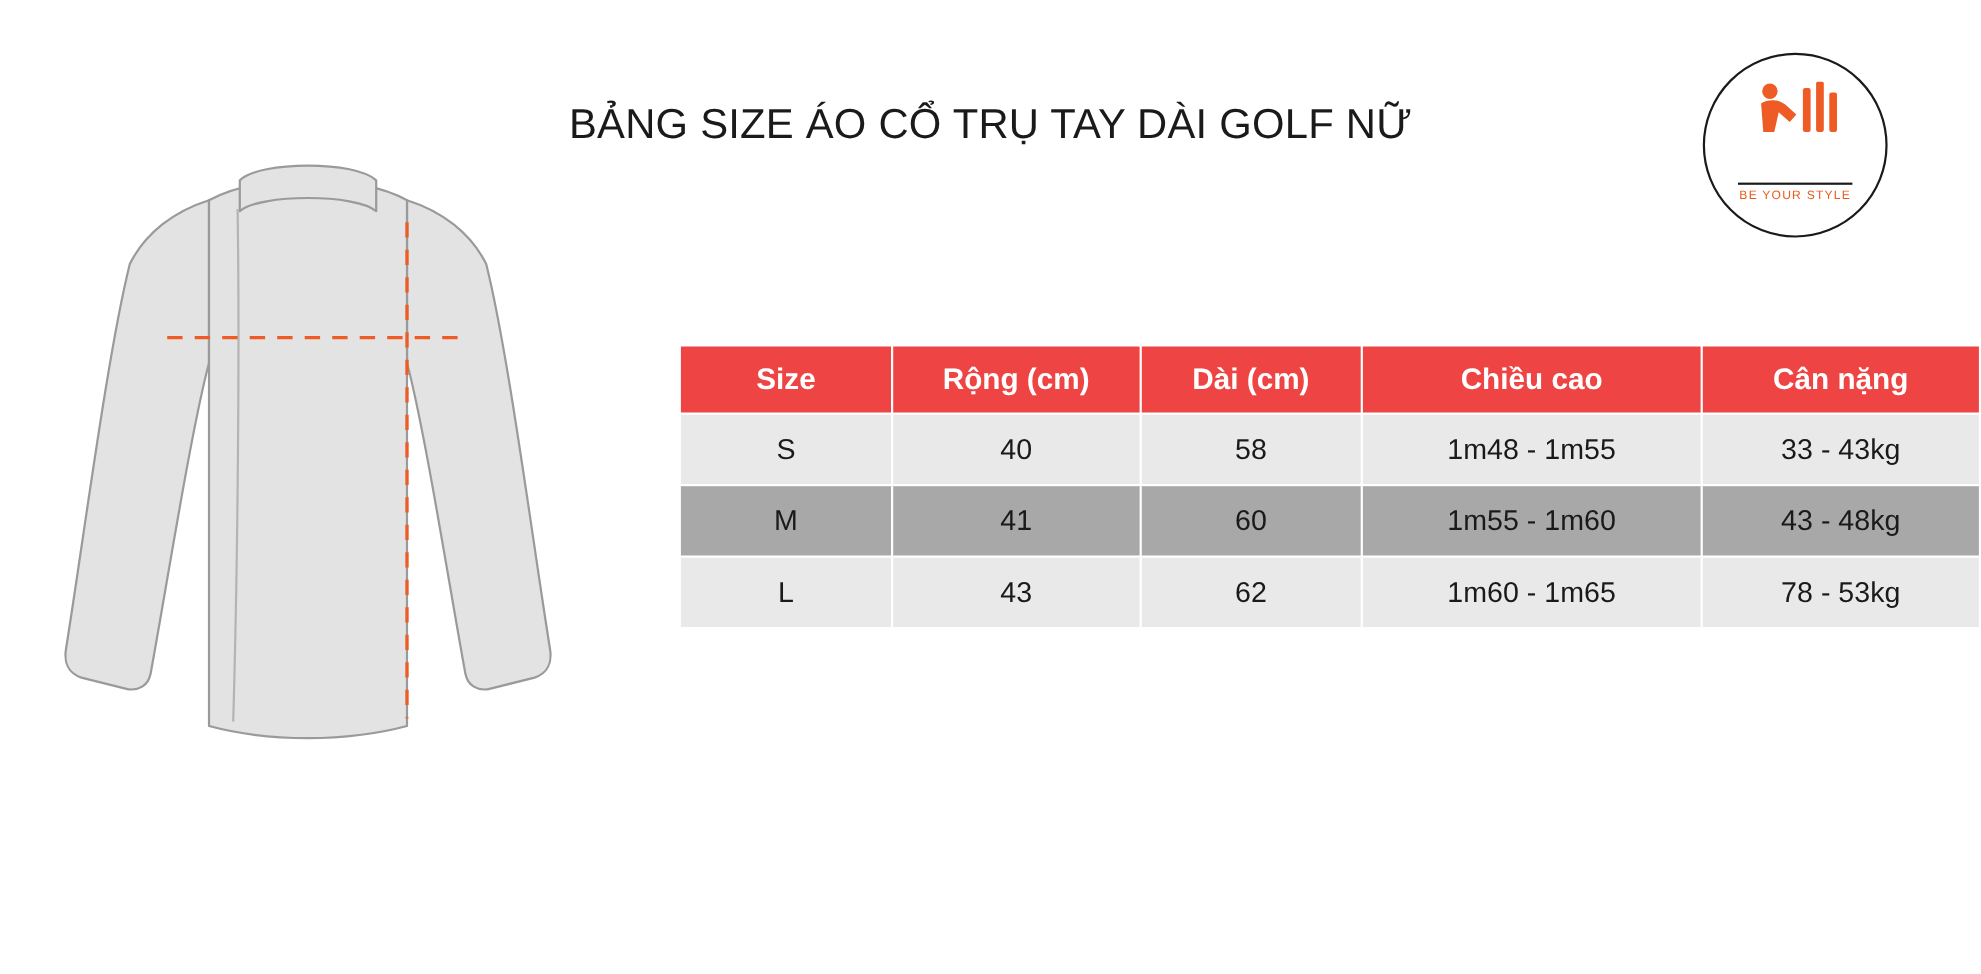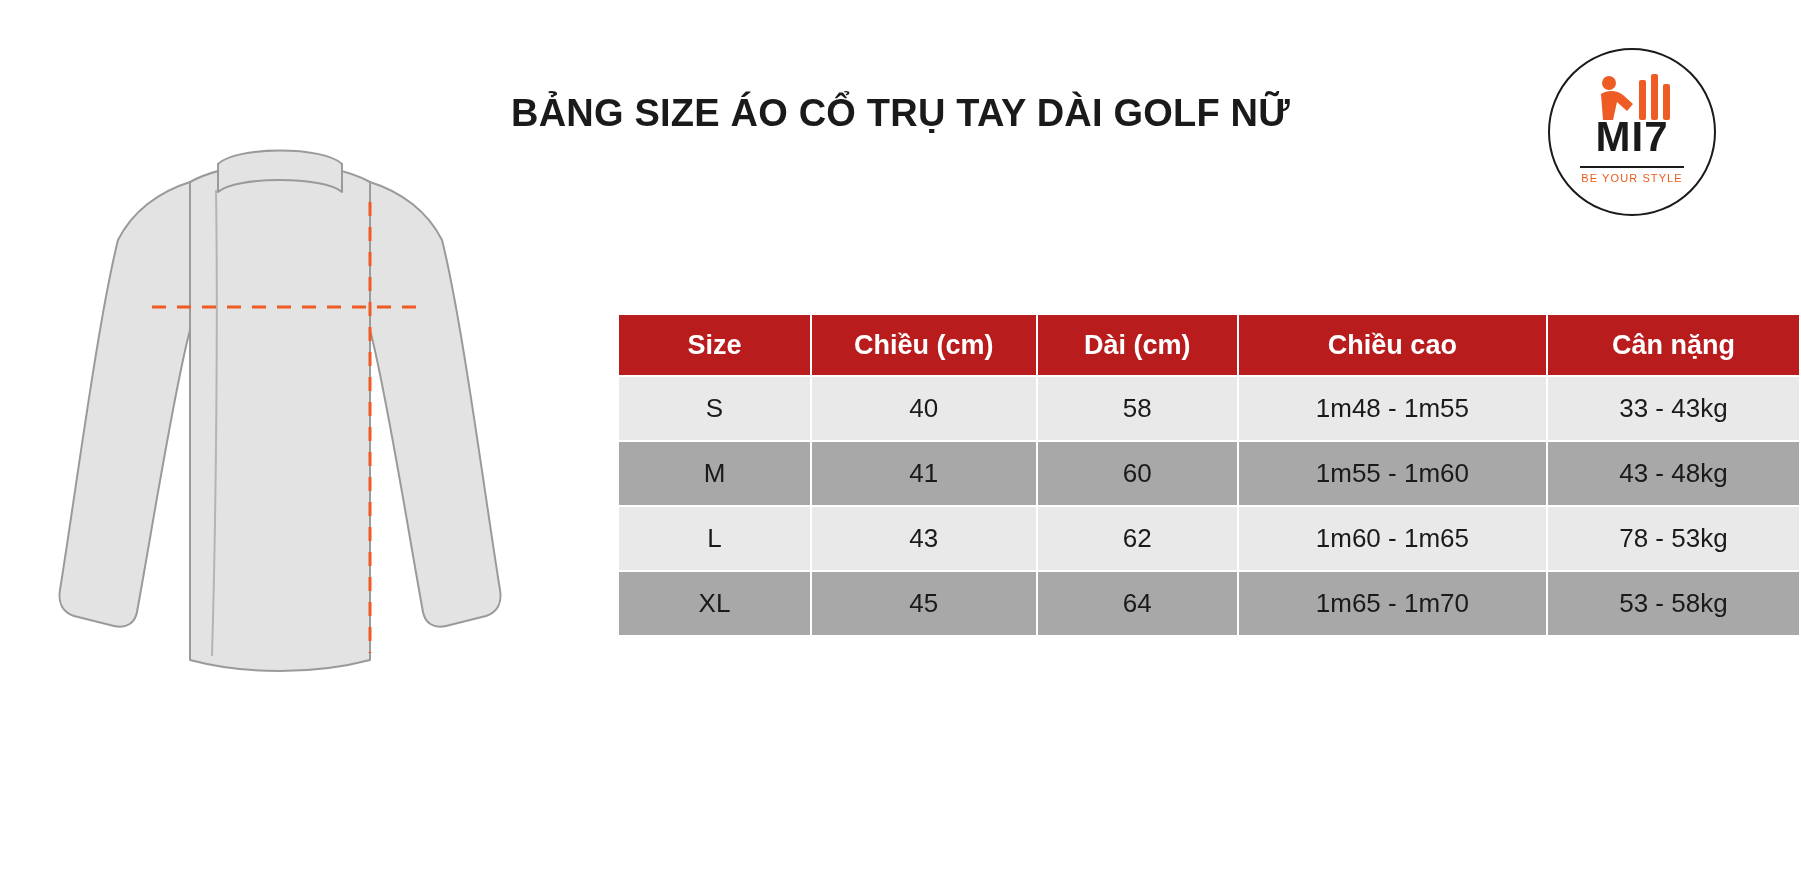--- a/index.html
+++ b/index.html
@@ -16,21 +16,21 @@
   }
 
   
   .page-title {
     position: absolute;
     left: 0;
     top: 92px;
     width: 1801px;
     text-align: center;
     font-size: 38px;
-    font-weight: 700;
+    font-weight: 400;
     color: #1a1a1a;
     letter-spacing: 0.2px;
     white-space: nowrap;
   }
 
   
   .logo-wrap {
     position: absolute;
     left: 1548px;
     top: 48px;
@@ -101,21 +101,21 @@
     font-size: 26px;
     color: #1a1a1a;
   }
   .size-table th,
   .size-table td {
     border: 2px solid #ffffff;
     text-align: center;
     white-space: nowrap;
   }
   .size-table thead th {
-    background: #b91c1c;
+    background: #ef4444;
     color: #ffffff;
     font-weight: 700;
     font-size: 27px;
     height: 60px;
     padding: 0 10px;
   }
   .size-table tbody td {
     height: 63px;
     font-weight: 400;
     padding: 0 10px;
@@ -138,21 +138,20 @@
   <div class="logo-circle"></div>
   <div class="logo-mark">
     <svg width="86" height="46" viewBox="0 0 86 46" xmlns="http://www.w3.org/2000/svg">
       <circle cx="20" cy="9" r="7" fill="#ef5b25"></circle>
       <path d="M12 20 C18 16, 28 16, 34 21 L44 30 L38 37 L28 28 L24 46 L14 46 Z" fill="#ef5b25"></path>
       <rect x="50" y="6" width="7" height="40" rx="2" fill="#ef5b25"></rect>
       <rect x="62" y="0" width="7" height="46" rx="2" fill="#ef5b25"></rect>
       <rect x="74" y="10" width="7" height="36" rx="2" fill="#ef5b25"></rect>
     </svg>
   </div>
-  <div class="logo-text">MI7</div>
   <div class="logo-rule"></div>
   <div class="logo-tagline">BE YOUR STYLE</div>
 </div>
 
 <div class="illustration">
   <svg width="500" height="580" viewBox="0 0 500 580" xmlns="http://www.w3.org/2000/svg">
 
     <path d="M150 62 C118 72, 92 92, 78 120 C58 200, 36 370, 20 470 C18 482, 22 492, 34 496 L74 506 C86 509, 95 503, 97 492 C112 410, 134 270, 150 210 Z" fill="#e3e3e3" stroke="#9a9a9a" stroke-width="2" stroke-linejoin="round"></path>
 
     <path d="M330 62 C362 72, 388 92, 402 120 C422 200, 444 370, 460 470 C462 482, 458 492, 446 496 L406 506 C394 509, 385 503, 383 492 C368 410, 346 270, 330 210 Z" fill="#e3e3e3" stroke="#9a9a9a" stroke-width="2" stroke-linejoin="round"></path>
@@ -166,21 +165,21 @@
     <line x1="112" y1="187" x2="382" y2="187" stroke="#ef5b25" stroke-width="3" stroke-dasharray="14 11"></line>
 
     <line x1="330" y1="82" x2="330" y2="533" stroke="#ef5b25" stroke-width="3" stroke-dasharray="14 11"></line>
   </svg>
 </div>
 
 <table class="size-table">
   <thead>
     <tr>
       <th class="col-size">Size</th>
-      <th class="col-rong">Chiều (cm)</th>
+      <th class="col-rong">Rộng (cm)</th>
       <th class="col-dai">Dài (cm)</th>
       <th class="col-cao">Chiều cao</th>
       <th class="col-nang">Cân nặng</th>
     </tr>
   </thead>
   <tbody>
     <tr class="row-light">
       <td>S</td>
       <td>40</td>
       <td>58</td>
@@ -194,21 +193,14 @@
       <td>1m55 - 1m60</td>
       <td>43 - 48kg</td>
     </tr>
     <tr class="row-light">
       <td>L</td>
       <td>43</td>
       <td>62</td>
       <td>1m60 - 1m65</td>
       <td>78 - 53kg</td>
     </tr>
-    <tr class="row-dark">
-      <td>XL</td>
-      <td>45</td>
-      <td>64</td>
-      <td>1m65 - 1m70</td>
-      <td>53 - 58kg</td>
-    </tr>
   </tbody>
 </table>
 
 </body></html>

